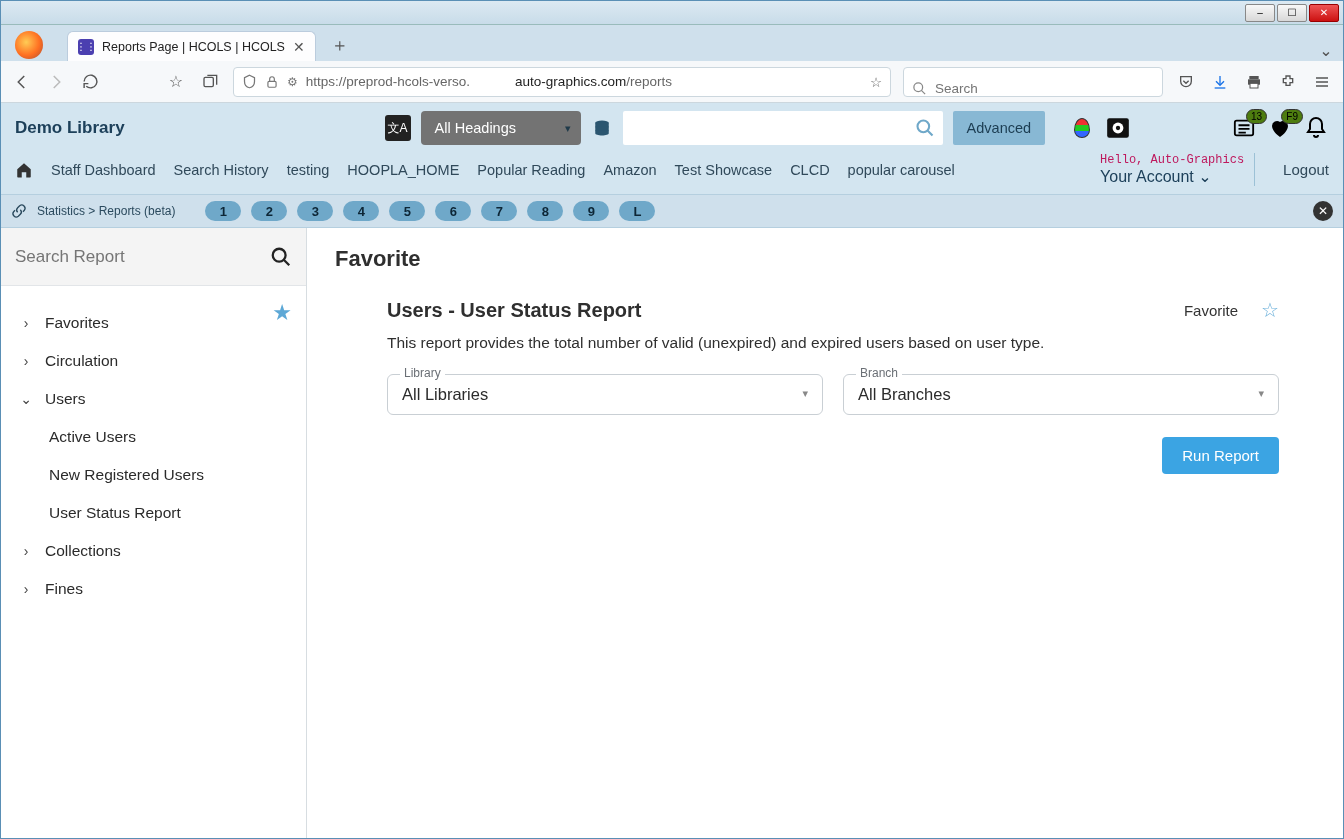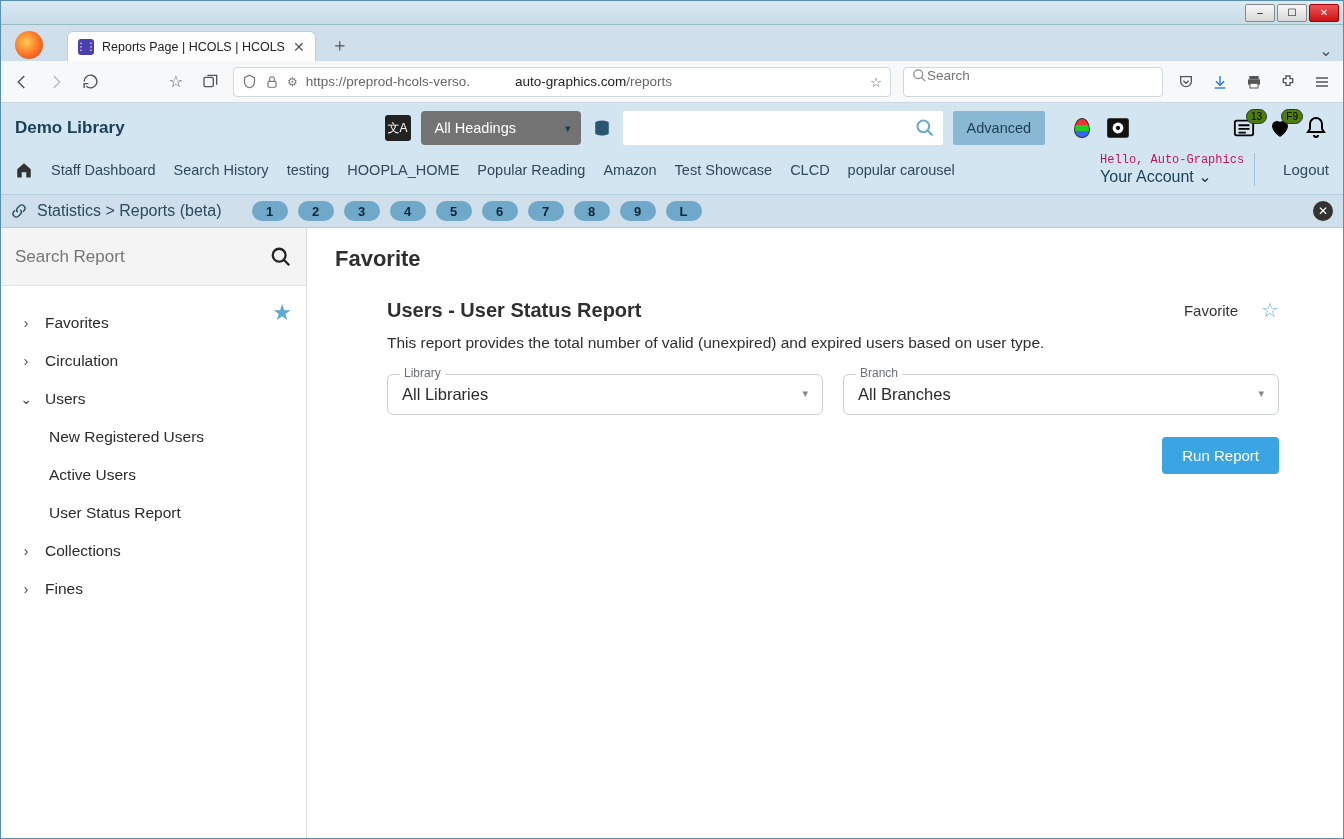--- a/index.html
+++ b/index.html
@@ -69,21 +69,21 @@
   .nav-icon { width:22px; height:22px; display:flex; align-items:center; justify-content:center; color:#555; font-size:16px;}
   .nav-icon.disabled { color:#aaa; }
   .urlbar {
     flex:1; height:30px; border:1px solid #ccd7de; border-radius:4px;
     background:#fff; display:flex; align-items:center; padding:0 8px; gap:8px;
     color:#666; font-size:13.5px;
   }
   .urlbar .host { color:#222;margin-left:45px; }
   .searchbox {
     width:260px; height:30px; border:1px solid #ccd7de; border-radius:4px;
-    background:#fff; display:flex; align-items:flex-start; padding:0 8px; color:#888;
+    background:#fff; display:flex; align-items:flex-end; padding:0 8px; gap:8px; color:#888;
   }
   .searchbox input { border:none; outline:none; flex:1; font-size:13.5px; background:transparent;}
 
   
   .app-header {
     background:#d3e5f0;
     padding: 8px 14px 0 14px;
   }
   .app-header-row1 {
     display:flex; align-items:center; gap:10px;
@@ -129,21 +129,21 @@
   .account-hello { font-size:12px; color:#be185d;font-family:Liberation Mono, monospace;}
   .account-your  { font-size:16px; color:#1d405a;}
   .logout-link { font-size:15px; color:#30495a; }
 
   
   .crumb-bar {
     height:34px; background:#cfe0ec; border-top:1px solid #b5cfdf; border-bottom:1px solid #b5cfdf;
     display:flex; align-items:center; padding:0 10px; gap:10px;
     position:relative;
   }
-  .crumb-text { color:#2b4a5e; font-size:16px;}
+  .crumb-text { color:#2b4a5e; font-size:12px;}
   .session-pill {
     width:36px; height:20px; background:#6fa8c9; border-radius:10px;
     display:flex; align-items:center; justify-content:center;
     color:#0d2636; font-weight:600; font-size:13px;
   }
   .crumb-close { position:absolute; right:10px; width:20px; height:20px; border-radius:50%; background:#333; color:#fff; display:flex; align-items:center; justify-content:center; font-size:12px;}
 
   
   .content { display:flex; height: calc(839px - 24px - 36px - 42px - 90px - 34px); }
   .sidebar {
@@ -425,22 +425,22 @@
         <span>Favorites</span>
       </div>
       <div class="tree-item">
         <span class="chev">›</span>
         <span>Circulation</span>
       </div>
       <div class="tree-item">
         <span class="chev">⌄</span>
         <span>Users</span>
       </div>
+      <div class="tree-sub">Active Users</div>
       <div class="tree-sub">New Registered Users</div>
-      <div class="tree-sub">Active Users</div>
       <div class="tree-sub">User Status Report</div>
       <div class="tree-item">
         <span class="chev">›</span>
         <span>Collections</span>
       </div>
       <div class="tree-item">
         <span class="chev">›</span>
         <span>Fines</span>
       </div>
     </div>

